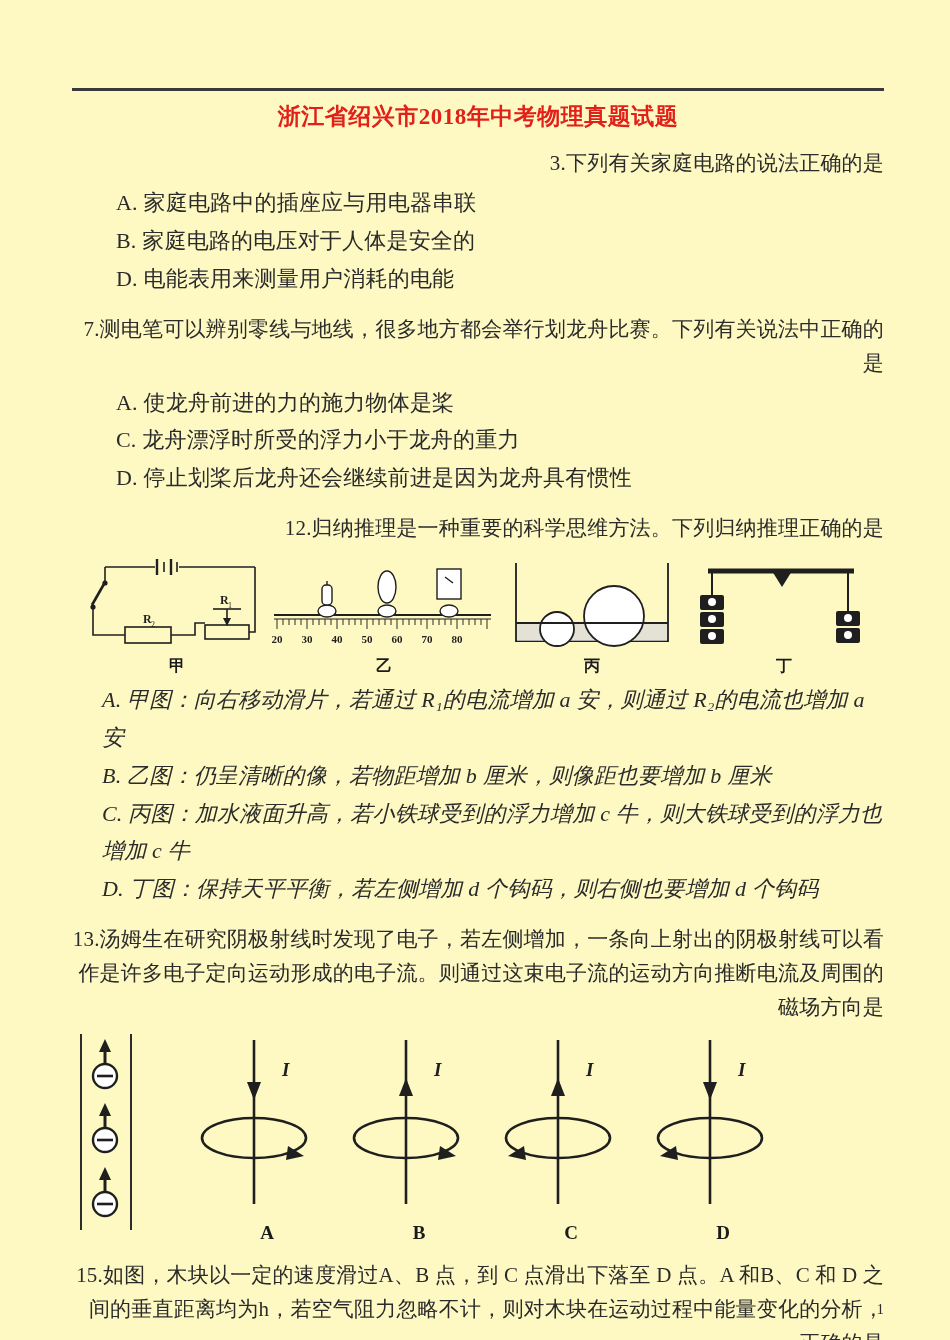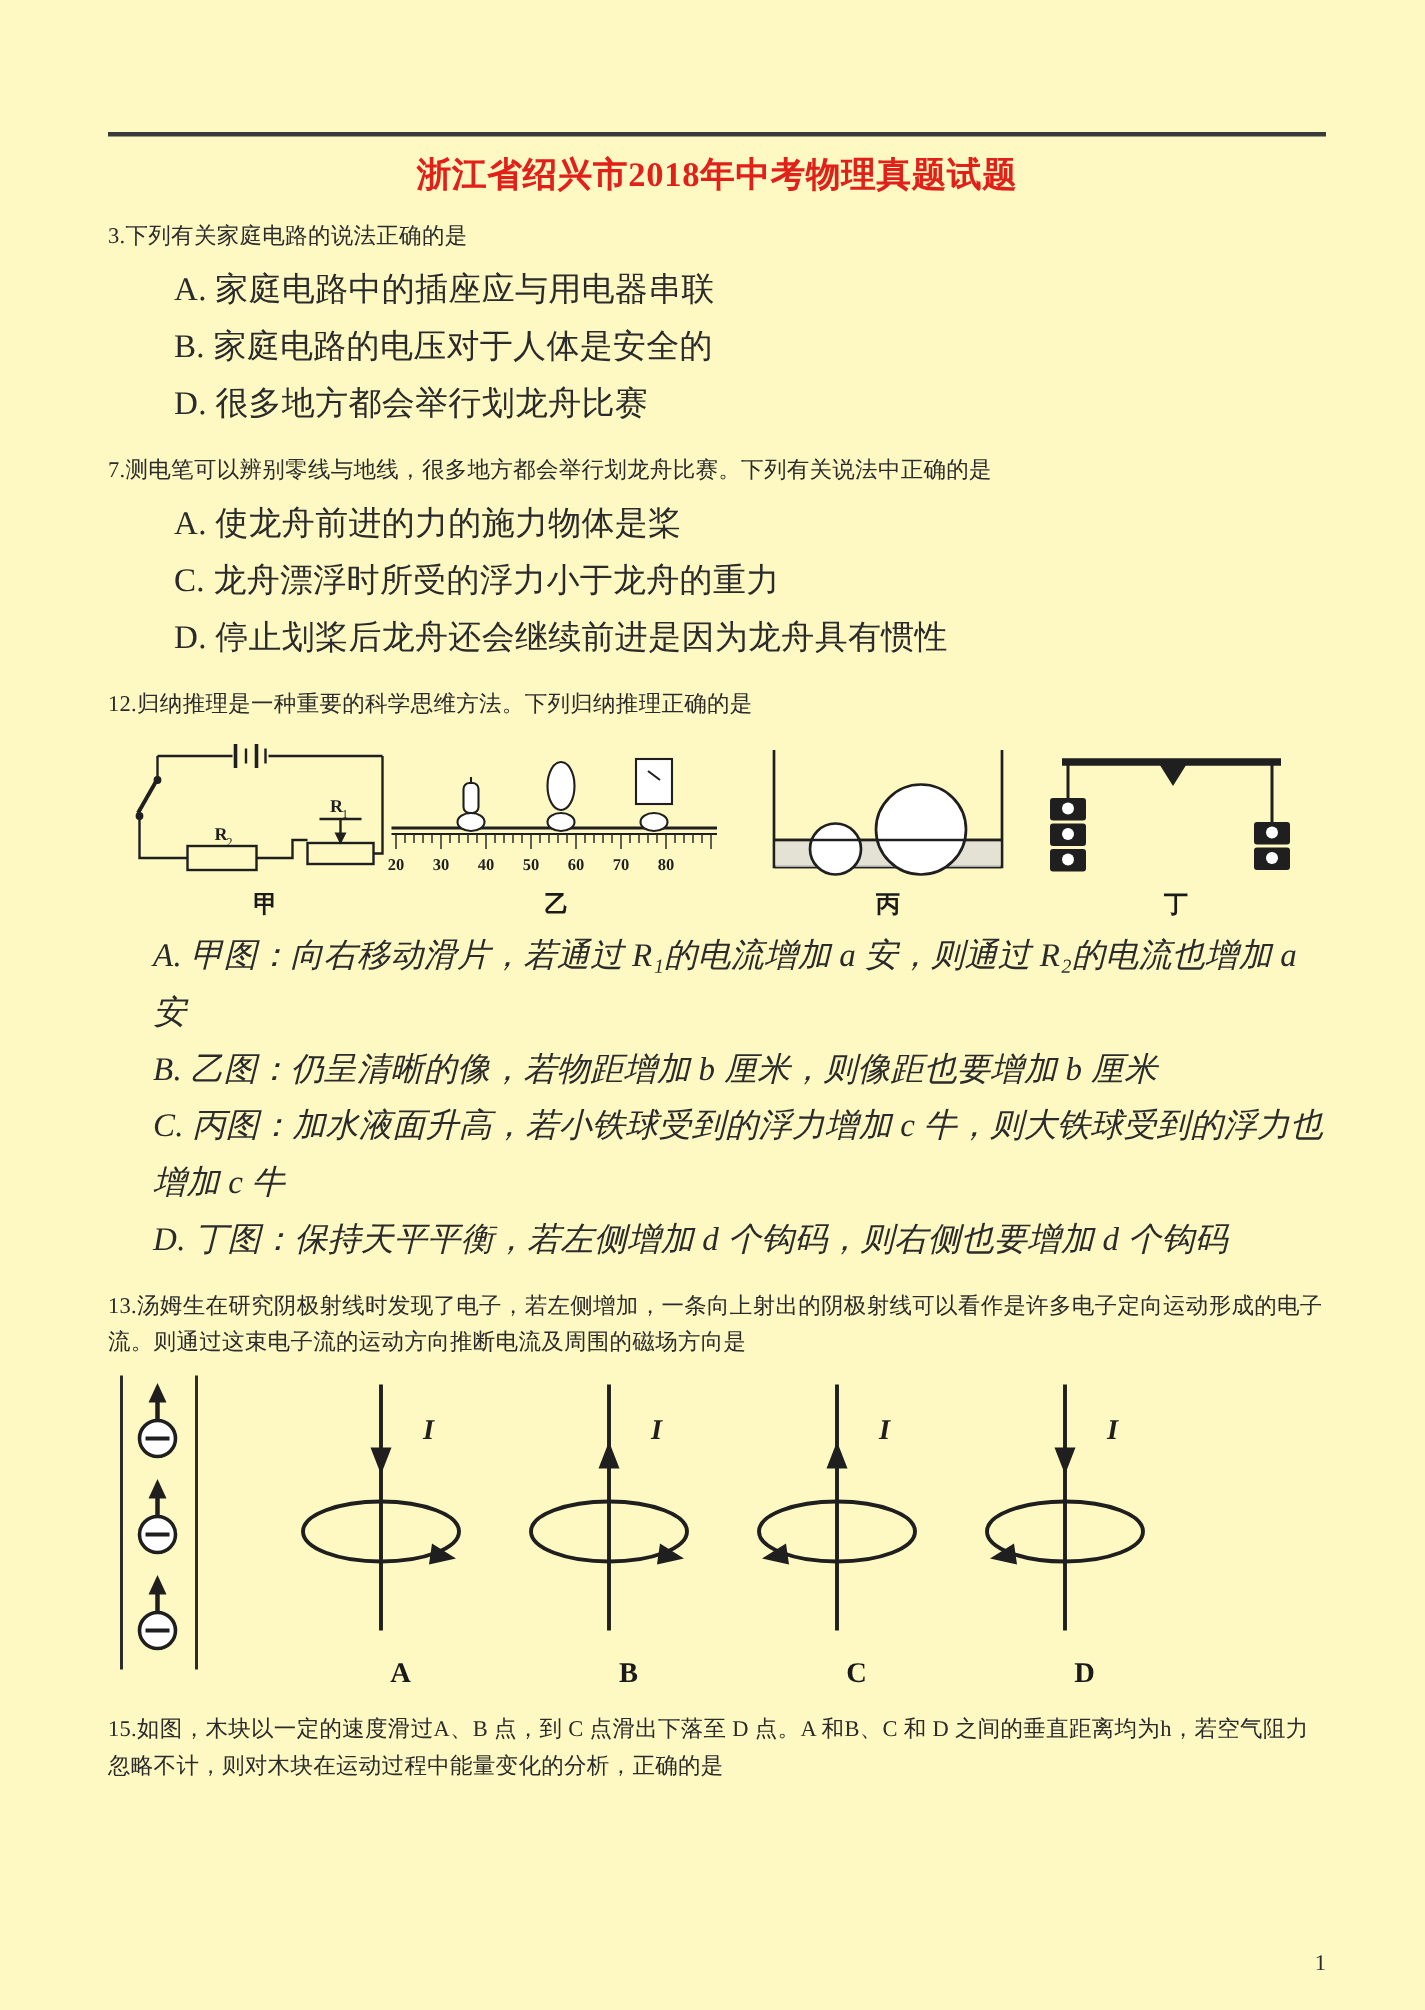--- a/index.html
+++ b/index.html
@@ -34,25 +34,26 @@
     text-align: center;
     color: #e1201a;
     font-weight: bold;
     font-size: 23px;
     letter-spacing: 0.5px;
     margin-top: 10px;
     margin-bottom: 14px;
     font-family: "Liberation Serif", "DejaVu Serif", serif;
   }
   .q-stem {
-    font-size: 15px;
+    font-size: 21px;
     line-height: 1.62;
     margin: 0 0 4px 0;
     letter-spacing: 0.2px;
     color: #2b2b2b;
+    text-align: right;
   }
   .q-block { margin-bottom: 14px; }
   .opt {
     font-size: 22px;
     line-height: 1.72;
     margin-left: 44px;
     letter-spacing: 0.2px;
     color: #2b2b2b;
   }
   .opt-wide { margin-left: 30px; font-style: italic; }
@@ -126,21 +127,21 @@
     <div class="top-rule"></div>
 
     <div class="doc-title">浙江省绍兴市2018年中考物理真题试题</div>
 
     <div class="q-block">
       <p class="q-stem">
         <span>3.</span><span>下列有关家庭电路的说法正确的是</span>
       </p>
       <div class="opt">A. 家庭电路中的插座应与用电器串联</div>
       <div class="opt">B. 家庭电路的电压对于人体是安全的</div>
-      <div class="opt">D. 很多地方都会举行划龙舟比赛</div>
+      <div class="opt">D. 电能表用来测量用户消耗的电能</div>
     </div>
 
     <div class="q-block">
       <p class="q-stem">
         <span>7.</span><span>测电笔可以辨别零线与地线，很多地方都会举行划龙舟比赛。下列有关说法中正确的是</span>
       </p>
       <div class="opt">A. 使龙舟前进的力的施力物体是桨</div>
       <div class="opt">C. 龙舟漂浮时所受的浮力小于龙舟的重力</div>
       <div class="opt">D. 停止划桨后龙舟还会继续前进是因为龙舟具有惯性</div>
     </div>
@@ -186,21 +187,21 @@
               <path d="M172 75 L178 75 L178 10"></path>
             </g>
             <text x="66" y="66" font-family="'Liberation Serif',serif" font-size="12" font-weight="bold" fill="#1f1f1f">R</text>
             <text x="74" y="70" font-family="'Liberation Serif',serif" font-size="8" fill="#1f1f1f">2</text>
             <text x="143" y="47" font-family="'Liberation Serif',serif" font-size="12" font-weight="bold" fill="#1f1f1f">R</text>
             <text x="151" y="51" font-family="'Liberation Serif',serif" font-size="8" fill="#1f1f1f">1</text>
           </svg>
           <div class="fig-label">甲</div>
         </div>
 
-        <div class="fig-cell" style="left:184px;width:230px;">
+        <div class="fig-cell" style="left:197px;width:230px;">
           <svg width="230" height="100" viewBox="0 0 230 100">
             <g stroke="#1f1f1f" fill="none" stroke-width="1.4">
 
               <path d="M5 58 L222 58" stroke-width="2"></path>
               <path d="M5 62 L222 62" stroke-width="1.2"></path>
 
               <ellipse cx="58" cy="54" rx="9" ry="6" fill="#fff"></ellipse>
               <rect x="53" y="28" width="10" height="20" rx="4" fill="#fff"></rect>
               <path d="M58 24 L58 28"></path>
 

